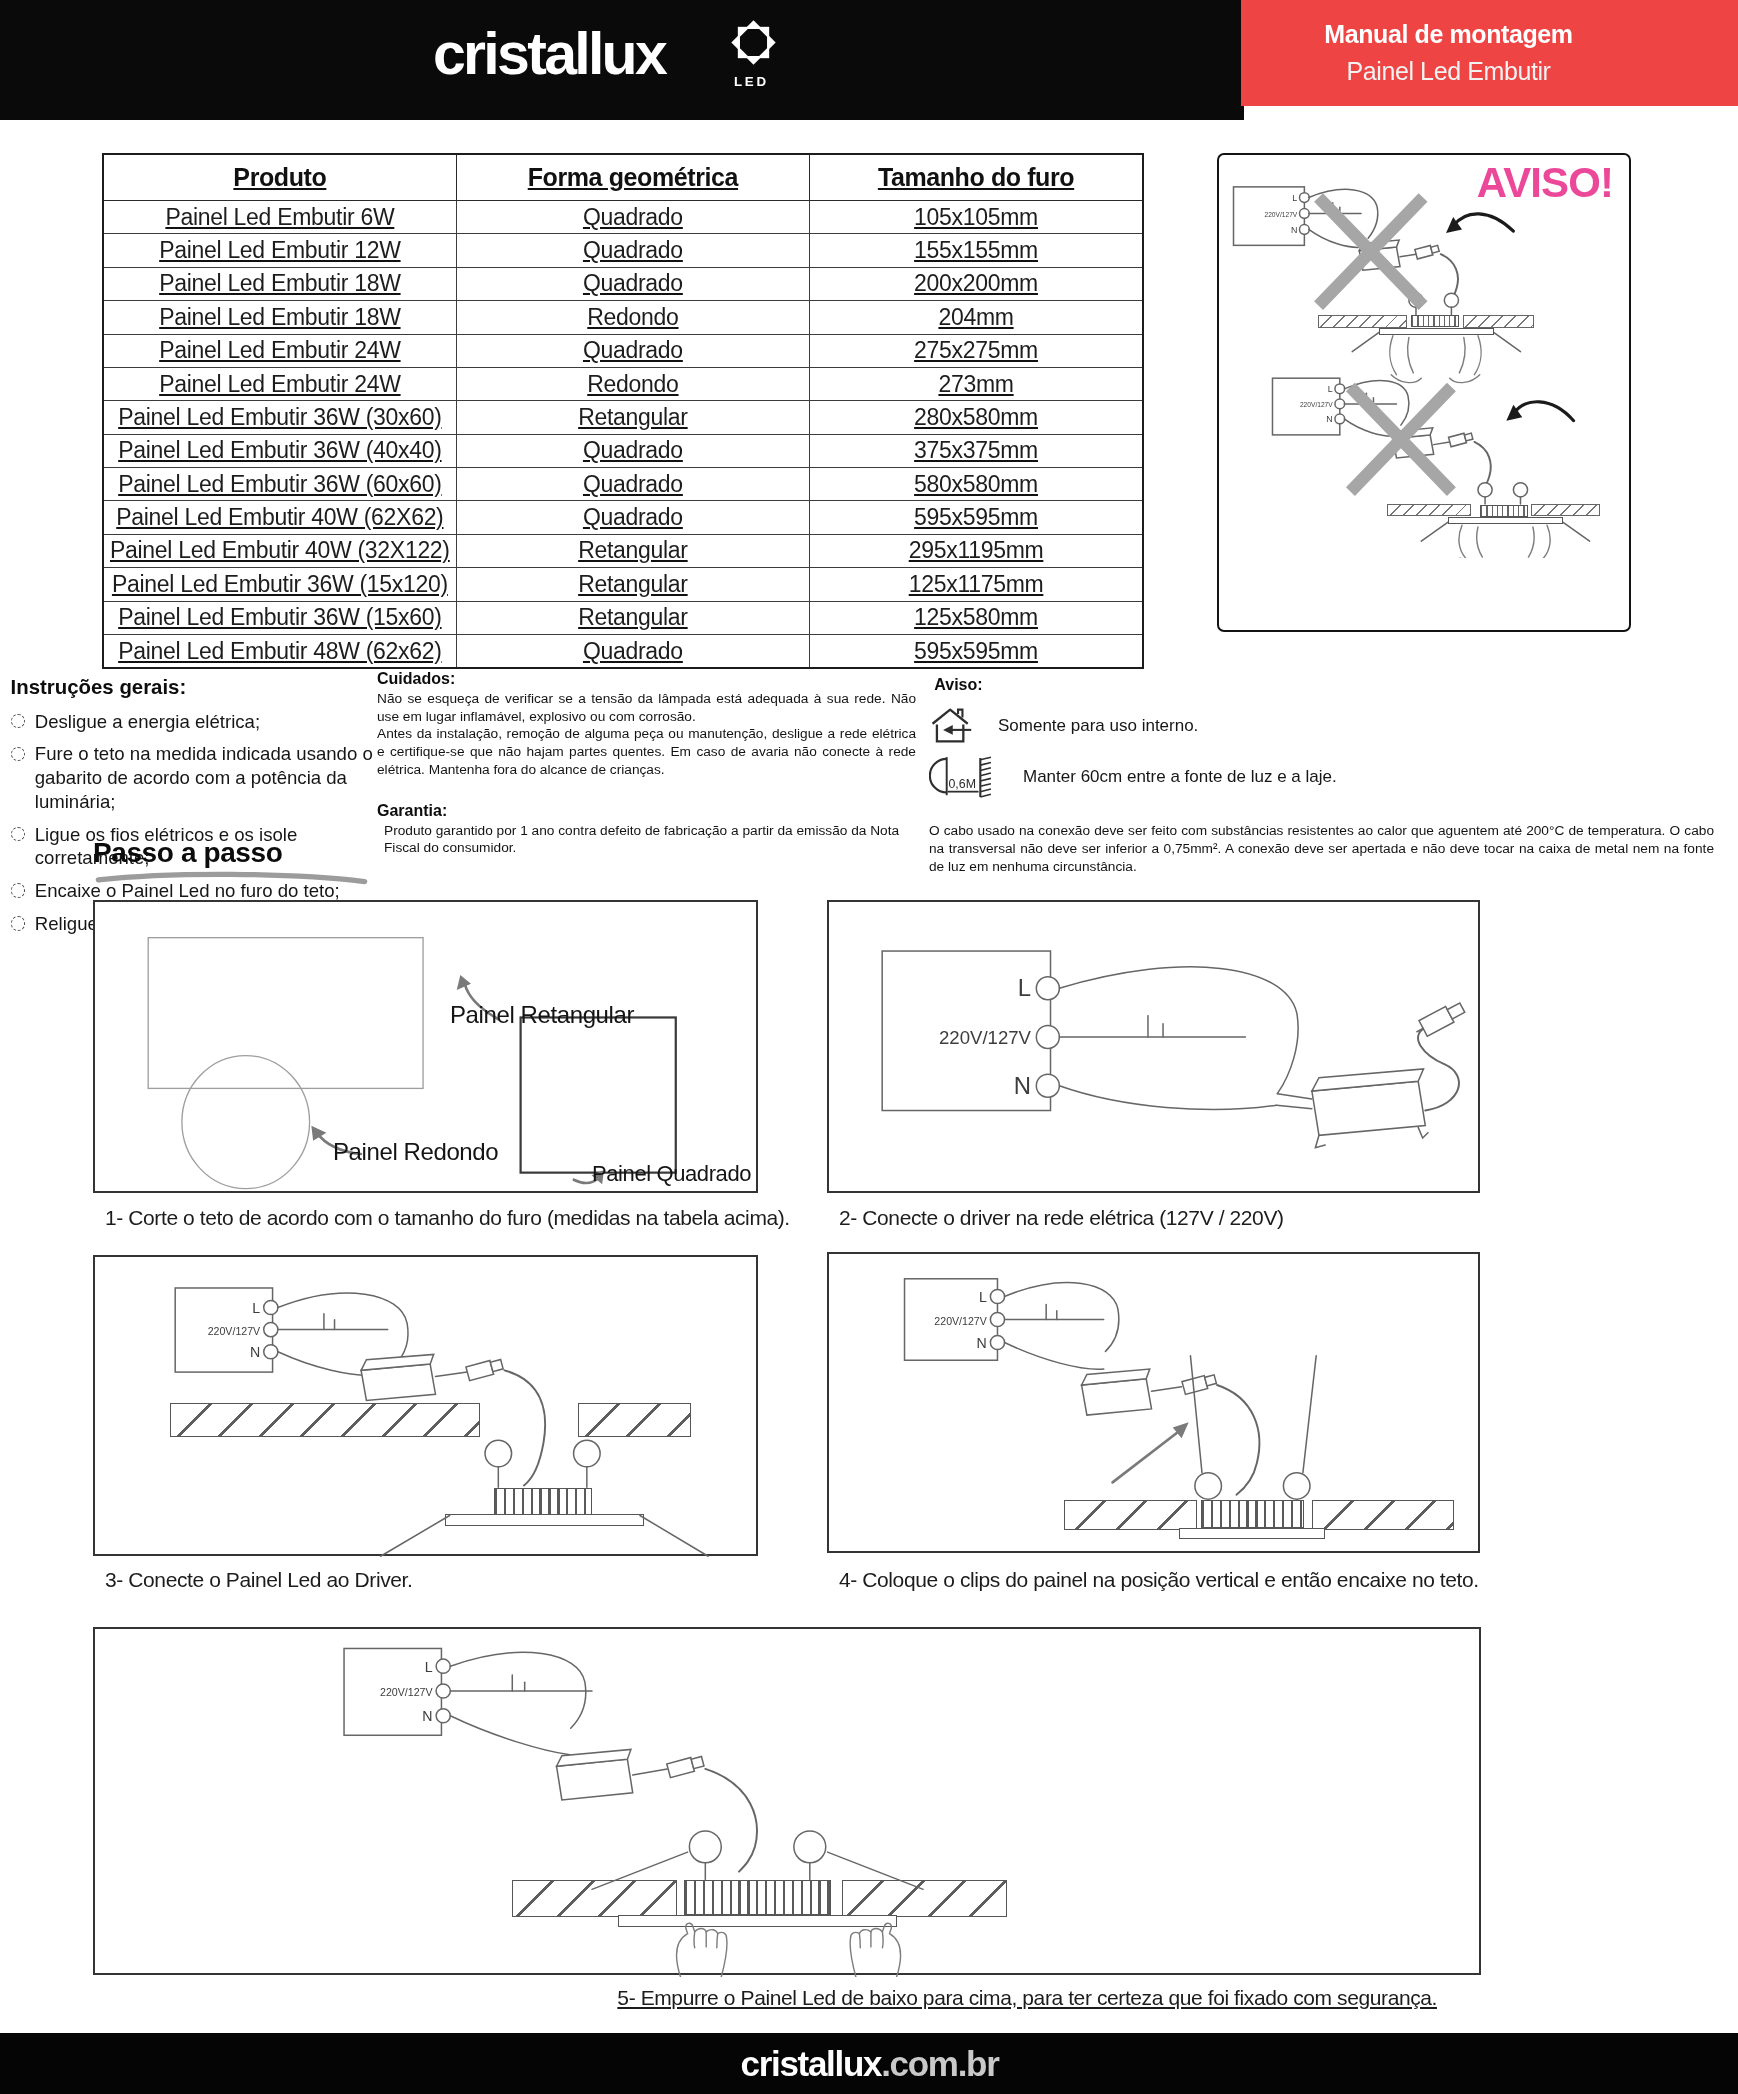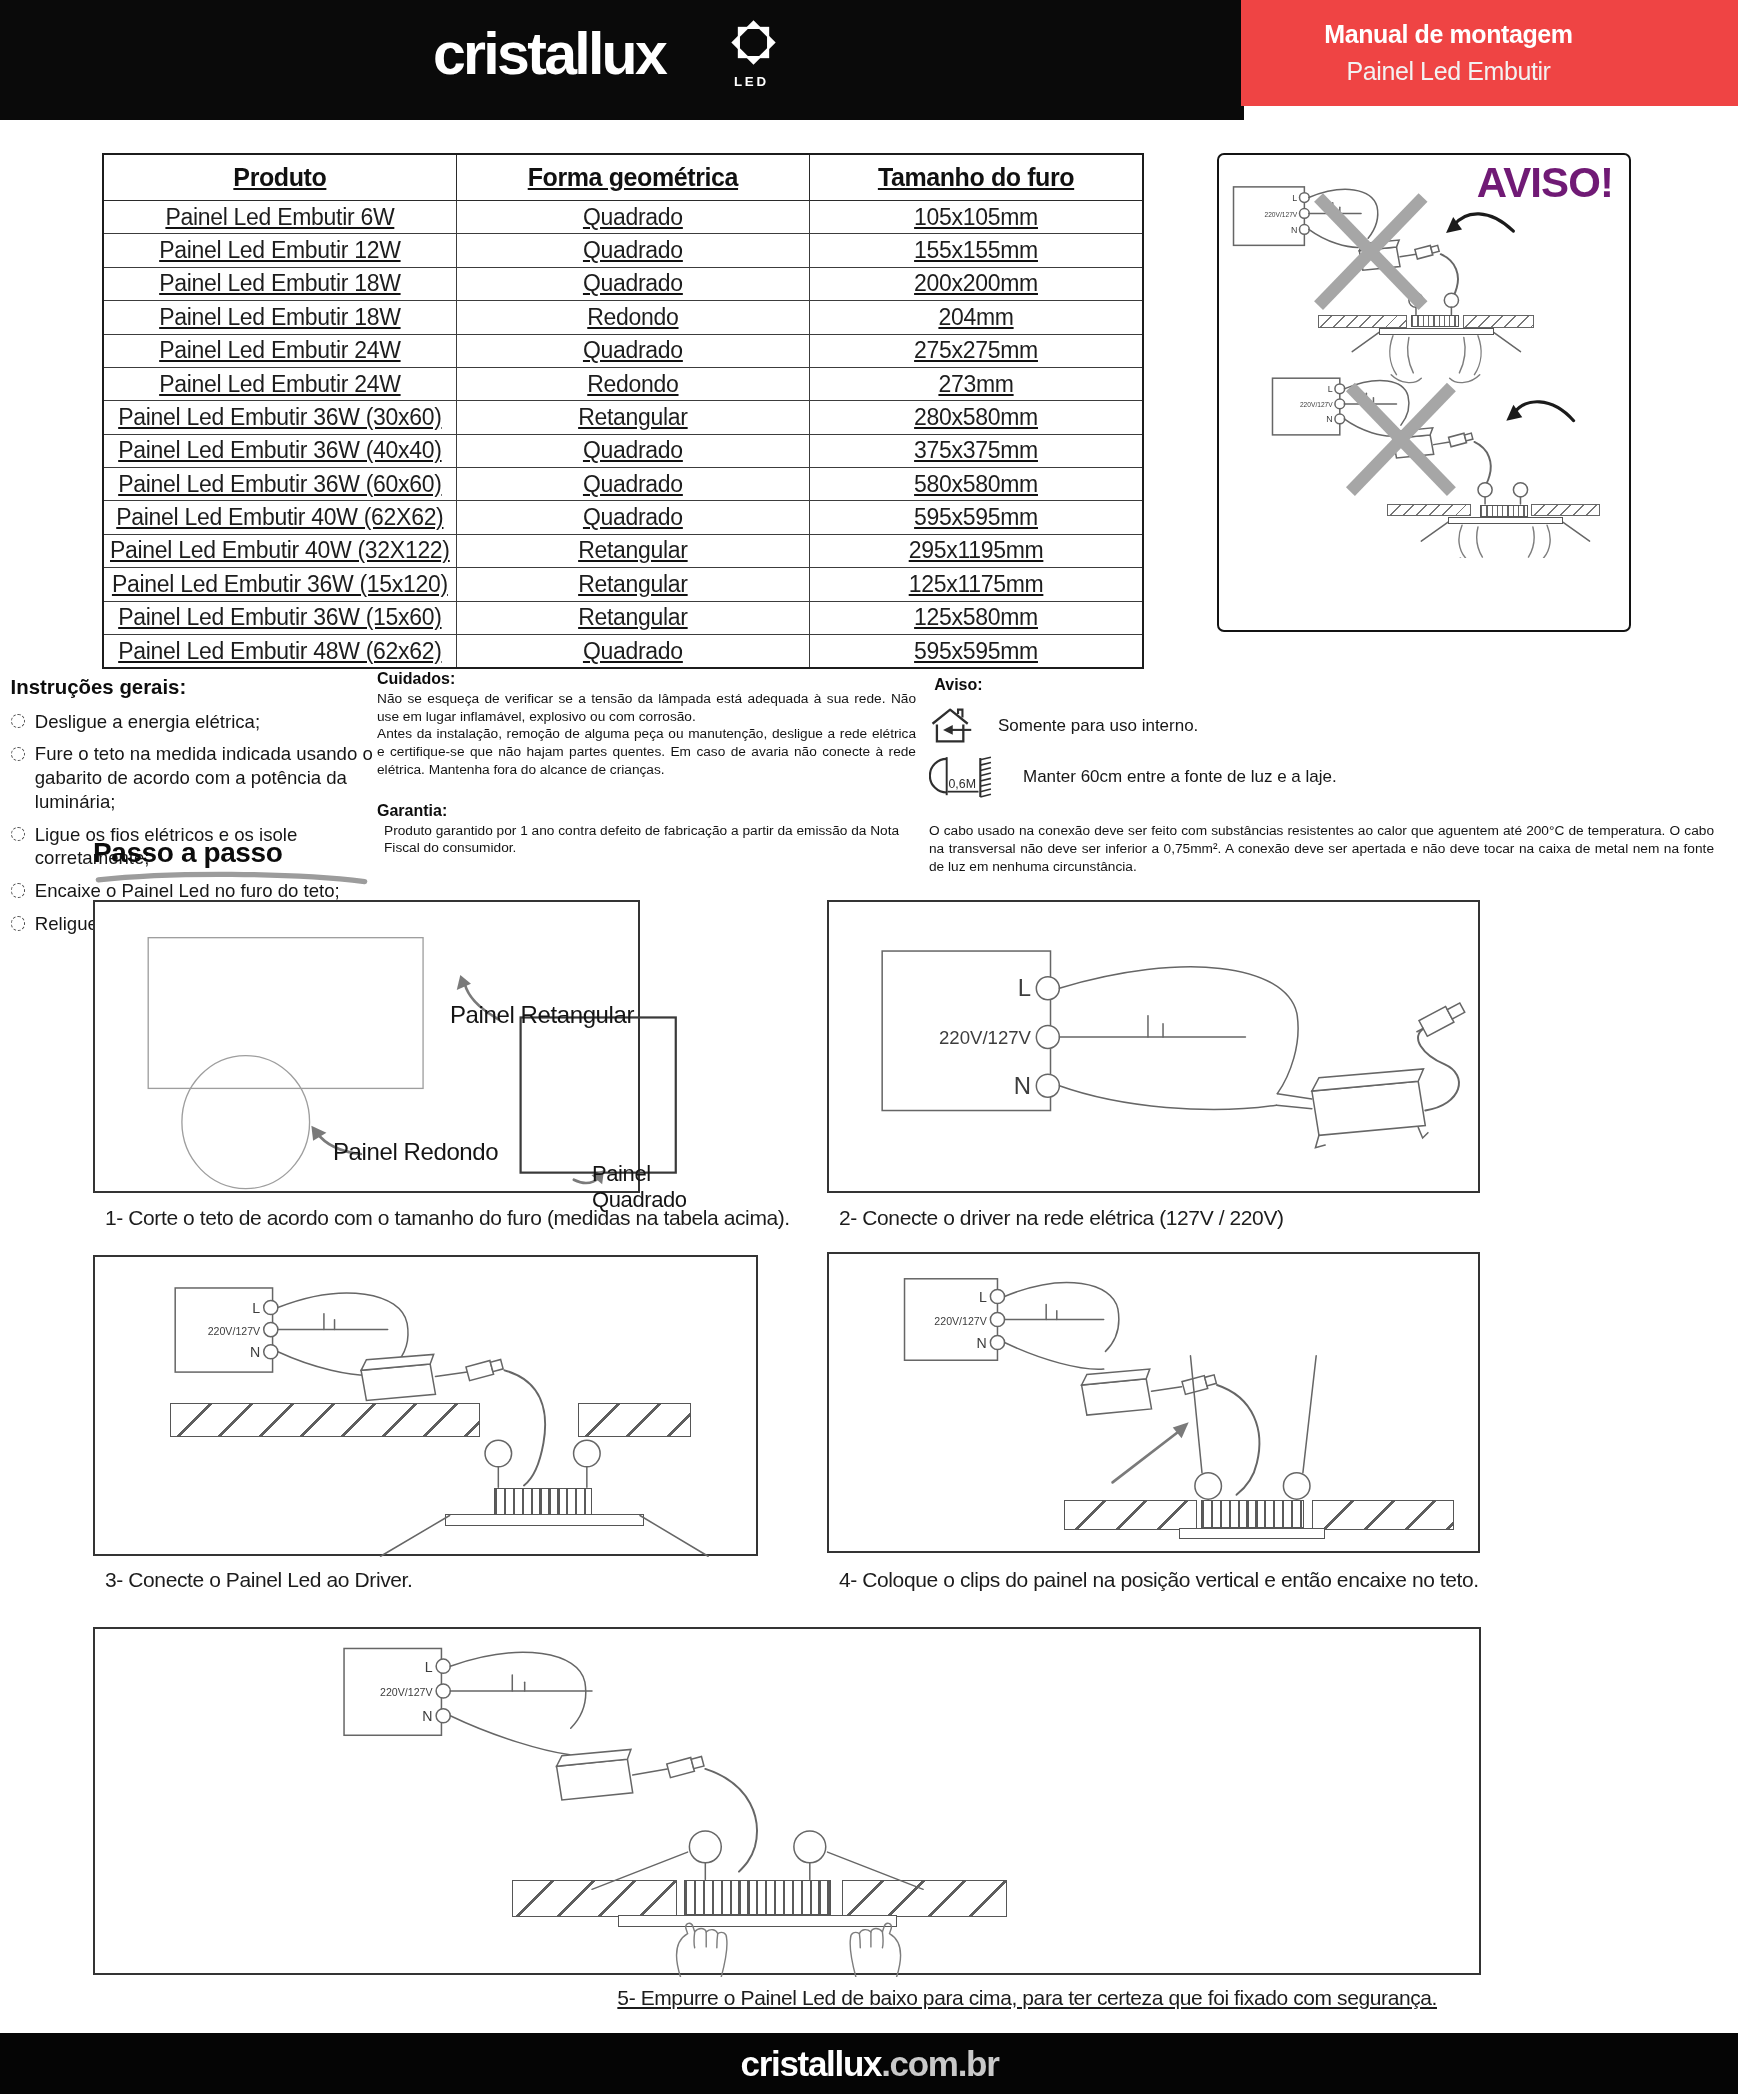--- a/index.html
+++ b/index.html
@@ -21,21 +21,21 @@
   .table-block{position:absolute;left:102px;top:153px;width:1042px;}
   .table-title{background:#101010;color:#fff;font-size:24px;font-weight:700;text-align:center;
                padding:9.8px 0;border-radius:8px 8px 0 0;letter-spacing:-0.4px;}
   table.spec{width:100%;border-collapse:collapse;border:2.7px solid #1c1c1c;text-decoration:underline;}
   table.spec th{font-size:25px;font-weight:700;text-align:center;padding:8px 0;border:1.8px solid #2a2a2a;letter-spacing:-0.4px;}
   table.spec td{font-size:23px;color:#1d1d1d;text-align:center;padding:2.7px 0;border:1.8px solid #3c3c3c;letter-spacing:-0.3px;}
 
   
   .aviso-box{position:absolute;left:1217px;top:153px;width:414px;height:479px;border:2.7px solid #131313;
              border-radius:7px;box-sizing:border-box;}
-  .aviso-title{position:absolute;right:16px;top:3.5px;font-size:42px;font-weight:700;letter-spacing:-0.9px;color:#701a75;}
+  .aviso-title{position:absolute;right:16px;top:3.5px;font-size:42px;font-weight:700;letter-spacing:-0.9px;color:#ec4899;}
   .aviso-warn{position:absolute;left:0;right:0;top:408px;text-align:center;line-height:1.28;}
   .aviso-warn .b{font-size:16.4px;font-weight:700;color:#101010;}
   .aviso-warn .n{font-size:16px;font-weight:400;color:#202020;}
 
   
   .instrucoes{position:absolute;left:10.6px;top:676px;width:365px;}
   .sec-title{font-size:20.4px;font-weight:700;color:#0d0d0d;margin-bottom:10.6px;}
   .inst-list{list-style:none;margin:0;padding:0;}
   .inst-list li{display:flex;gap:9.8px;margin-bottom:8.9px;font-size:18.6px;color:#161616;line-height:1.28;}
   .bullet{width:12.4px;height:12.4px;border:1.8px dashed #4d4d4d;border-radius:50%;flex-shrink:0;margin-top:4.4px;}
@@ -345,21 +345,21 @@
     <p class="cable-note">O cabo usado na conexão deve ser feito com substâncias resistentes ao calor que aguentem até 200°C de temperatura. O cabo na transversal não deve ser inferior a 0,75mm². A conexão deve ser apertada e não deve tocar na caixa de metal nem na fonte de luz em nenhuma circunstância.</p>
   </div>
 
   <div class="passo-head">
     <div class="t">Passo a passo</div>
     <svg width="277" height="16" viewBox="0 0 312 18" style="display:block;margin-top:0.9px;">
       <path d="M6,11 C90,2 222,3 306,13" stroke="#9c9c9c" stroke-width="6" fill="none" stroke-linecap="round"></path>
     </svg>
   </div>
 
-  <div class="stepbox" style="left:93px;top:900px;width:547px;height:293px;">
+  <div class="stepbox" style="left:93px;top:900px;width:665px;height:293px;">
     <svg class="diag" width="665" height="293" viewBox="0 0 750 330">
       <rect class="thin" x="60" y="40" width="310" height="170"></rect>
       <ellipse class="thin" cx="170" cy="248" rx="72" ry="75"></ellipse>
       <rect class="sq" x="480" y="130" width="175" height="175"></rect>
       <path class="gry" d="M455,132 C430,118 420,104 417,92"></path>
       <polygon class="ghead" points="412,82 408,99 424,92"></polygon>
       <path class="gry" d="M300,284 C276,282 259,272 251,261"></path>
       <polygon class="ghead" points="244,252 246,269 261,260"></polygon>
       <path class="gry" d="M540,313 C552,319 562,317 569,310"></path>
       <polygon class="ghead" points="574,302 560,308 572,318"></polygon>

